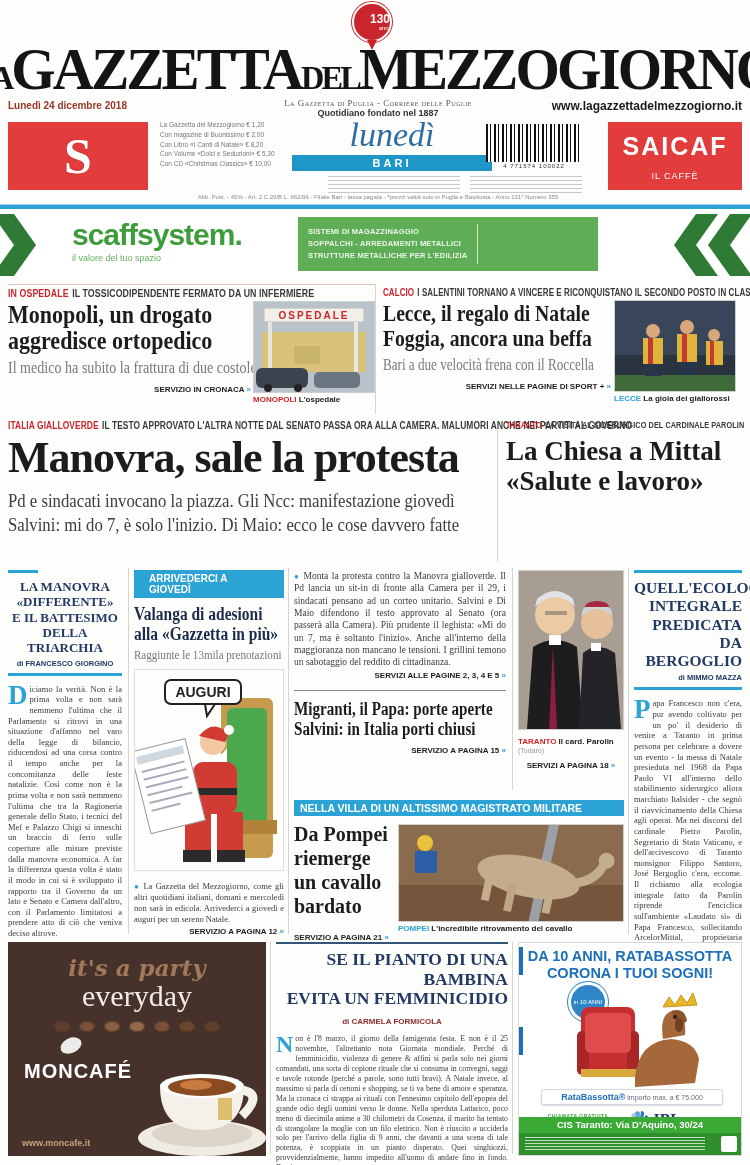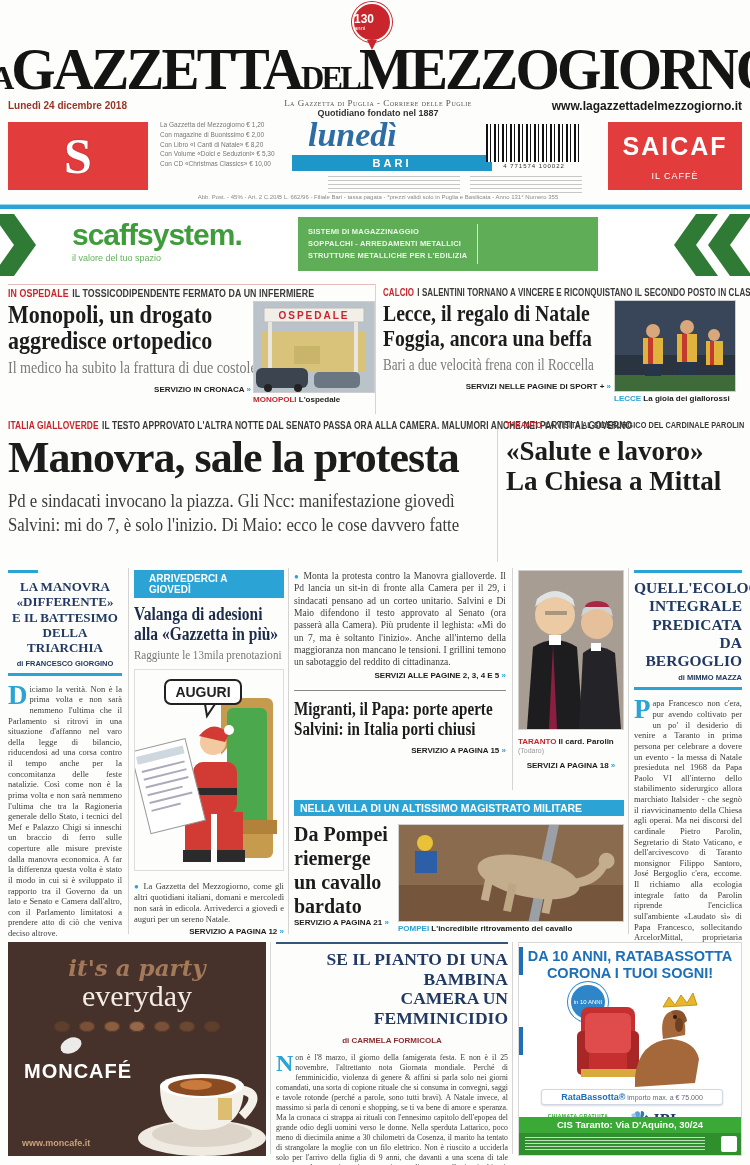--- a/index.html
+++ b/index.html
@@ -7,38 +7,38 @@
         font-family:"Liberation Sans",sans-serif;color:#222;}
   .abs{position:absolute;}
   .condense{transform:scaleX(.88);transform-origin:left top;white-space:nowrap;}
   
   #masthead{top:4px;left:8px;width:734px;height:92px;display:flex;align-items:flex-end;justify-content:center;}
   .mast-inner{display:flex;align-items:baseline;transform:scaleX(.95);transform-origin:center bottom;
               font-family:"Liberation Serif",serif;font-weight:bold;color:#141414;letter-spacing:-3px;line-height:.9;}
   .mast-sm{font-size:34px;} .mast-lg{font-size:60px;}
   #badge{top:2px;left:352px;width:40px;height:46px;text-align:center;}
   #badge .circ{width:36px;height:36px;border-radius:50%;background:#c9252c;border:2px solid #fff;
-    box-shadow:0 0 0 1px #c9252c;color:#fff;display:flex;flex-direction:column;align-items:flex-start;justify-content:center;line-height:1;}
+    box-shadow:0 0 0 1px #c9252c;color:#fff;display:flex;flex-direction:column;align-items:flex-end;justify-content:center;line-height:1;}
   #badge .b1{font-size:12px;font-weight:bold;} #badge .b2{font-size:6px;}
   #badge .ribbon{width:10px;height:10px;background:#c9252c;margin:-2px auto 0;clip-path:polygon(0 0,100% 0,50% 100%);}
   
   #infobar{top:98px;left:8px;width:734px;height:16px;font-size:9px;}
   #infobar .date{position:absolute;left:0;top:2px;color:#993527;font-weight:bold;font-size:10px;}
   #infobar .mid{position:absolute;left:180px;width:380px;text-align:center;color:#555;}
   #infobar .mid .l1{font-variant:small-caps;font-family:"Liberation Serif",serif;font-size:9px;letter-spacing:.5px;}
   #infobar .mid .l2{font-weight:bold;color:#333;font-size:9px;}
   #infobar .web{position:absolute;right:0;top:1px;font-weight:bold;font-size:12px;color:#1b1b1b;}
   
   #logorow{top:118px;left:8px;width:734px;height:84px;}
   .redbox{background:#e23c3c;color:#fff;display:flex;flex-direction:column;align-items:center;justify-content:center;}
   #sbox{left:0;top:4px;width:140px;height:68px;}
   #sbox .s{font-family:"Liberation Serif",serif;font-weight:bold;font-size:50px;line-height:1;text-shadow:0 0 2px rgba(0,0,0,.2);}
   #prices{left:152px;top:2px;width:168px;font-size:6.5px;color:#777;line-height:1.5;}
-  #lunedi{left:300px;top:0;width:168px;font-family:"Liberation Serif",serif;
-          font-style:italic;font-weight:bold;font-size:34px;color:#2e6da4;line-height:1;}
+  #lunedi{left:300px;top:0;width:168px;text-align:center;font-family:"Liberation Serif",serif;
+          font-style:italic;font-weight:normal;font-size:34px;color:#2e6da4;line-height:1;}
   #baribar{left:284px;top:37px;width:200px;height:16px;background:#1e97c8;color:#fff;font-weight:bold;
            font-size:11px;letter-spacing:3px;text-align:center;line-height:16px;}
   #barcode{left:478px;top:6px;width:96px;height:38px;
      background:repeating-linear-gradient(90deg,#111 0 2px,#fff 2px 4px,#111 4px 5px,#fff 5px 8px);}
   #barcodenum{left:478px;top:45px;width:96px;text-align:center;font-size:6px;color:#333;letter-spacing:1px;}
   #saicaf{left:600px;top:4px;width:134px;height:68px;}
   #saicaf .n{font-weight:bold;font-size:25px;letter-spacing:2px;}
   #saicaf .t{font-size:9px;letter-spacing:1px;margin-top:10px;}
   .microlines{background:repeating-linear-gradient(180deg,#b5b5b5 0 1px,transparent 1px 4px);opacity:.75;}
   #gerenza1{left:320px;top:58px;width:132px;height:20px;}
@@ -279,22 +279,22 @@
         <div>Pd e sindacati invocano la piazza. Gli Ncc: manifestazione giovedì</div>
         <div>Salvini: mi do 7, è solo l'inizio. Di Maio: ecco le cose davvero fatte</div>
       </div>
     </div>
 
     <div class="abs" style="left:506px;top:0;width:238px">
       <div class="kicker condense" style="font-size:8.5px;transform:scaleX(.86)">
         <span class="tag">TARANTO</span><span>LA VISITA AL SIDERURGICO DEL CARDINALE PAROLIN</span>
       </div>
       <div class="hl" style="font-size:27px;margin-top:6px;line-height:1.12">
+        <div>La Chiesa a Mittal</div>
         <div>«Salute e lavoro»</div>
-        <div>La Chiesa a Mittal</div>
       </div>
     </div>
   </div>
 
   <div class="abs" id="midband">
     <div class="abs vline" style="left:128px;top:0;height:366px"></div>
     <div class="abs vline" style="left:288px;top:0;height:366px"></div>
     <div class="abs vline" style="left:512px;top:0;height:222px"></div>
     <div class="abs vline" style="left:628px;top:0;height:366px"></div>
 
@@ -385,21 +385,21 @@
 
     <div class="abs" style="left:294px;top:232px;width:330px">
       <div class="bluebox" style="font-size:10.5px;padding:2px 6px;white-space:nowrap">NELLA VILLA DI UN ALTISSIMO MAGISTRATO MILITARE</div>
       <div class="abs" style="left:0;top:22px;width:96px">
         <div class="hl" style="font-size:20px;line-height:1.2">
           <div>Da Pompei</div>
             <div>riemerge</div>
           <div>un cavallo</div>
             <div>bardato</div>
         </div>
-        <div class="cta" style="margin-top:0">
+        <div class="cta" style="margin-top:15px">
           <span>SERVIZIO A PAGINA 21</span> <span class="arr">»</span>
         </div>
       </div>
       <svg class="abs photo" style="left:104px;top:24px" width="224" height="96" viewBox="0 0 224 96">
         <rect width="224" height="96" fill="#8a6b4e"></rect>
         <rect y="60" width="224" height="36" fill="#75553c"></rect>
         <rect x="150" y="0" width="10" height="96" fill="#9aa0a6" transform="skewX(-12)"></rect>
         <g transform="rotate(12 130 50)">
           <ellipse cx="130" cy="52" rx="52" ry="20" fill="#c4ad8c"></ellipse>
           <rect x="88" y="58" width="8" height="26" fill="#c4ad8c"></rect>
@@ -486,21 +486,21 @@
         <ellipse cx="74" cy="45" rx="16" ry="5" fill="#c97a3d"></ellipse>
         <path d="M120 50 q22 4 0 26" fill="none" stroke="#f4f1ea" stroke-width="9"></path>
         <rect x="96" y="58" width="14" height="22" fill="#d8b45a" opacity=".85"></rect>
       </svg>
       <div class="url">www.moncafe.it</div>
     </div>
 
     <div class="abs" id="femarticle">
       <div class="t">
         <div>SE IL PIANTO DI UNA BAMBINA</div>
-        <div>CAMERA UN FEMMINICIDIO</div>
+        <div>EVITA UN FEMMINICIDIO</div>
       </div>
       <div class="by">di CARMELA FORMICOLA</div>
       <div class="body" style="font-size:7.8px;line-height:1.28">
         <span class="dropcap" style="font-size:24px;line-height:19px">N</span><span>on è l'8 marzo, il giorno della famigerata festa. E non è il 25 novembre, l'altrettanto nota Giornata mondiale. Perché di femminicidio, violenza di genere &amp; affini si parla solo nei giorni comandati, una sorta di copione rituale che si consuma in convegni, saggi e tavole rotonde (perché a parole, sono tutti bravi). A Natale invece, al massimo si parla di cenoni e shopping, se ti va bene di amore e speranza. Ma la cronaca ci strappa ai rituali con l'ennesimo capitolo dell'epopea del grande odio degli uomini verso le donne. Nella sperduta Lattarico, poco meno di diecimila anime a 30 chilometri da Cosenza, il marito ha tentato di strangolare la moglie con un filo elettrico. Non è riuscito a ucciderla solo per l'arrivo della figlia di 9 anni, che davanti a una scena di tale potenza, è scoppiata in un pianto disperato. Quei singhiozzi, provvidenzialmente, hanno impedito all'uomo di andare fino in fondo. Destino.</span>
       </div>
 
     </div>
 
     <div class="abs" id="ratad">
       <div style="position:absolute;left:0;top:4px;width:4px;height:28px;background:#1c6fb8"></div>

